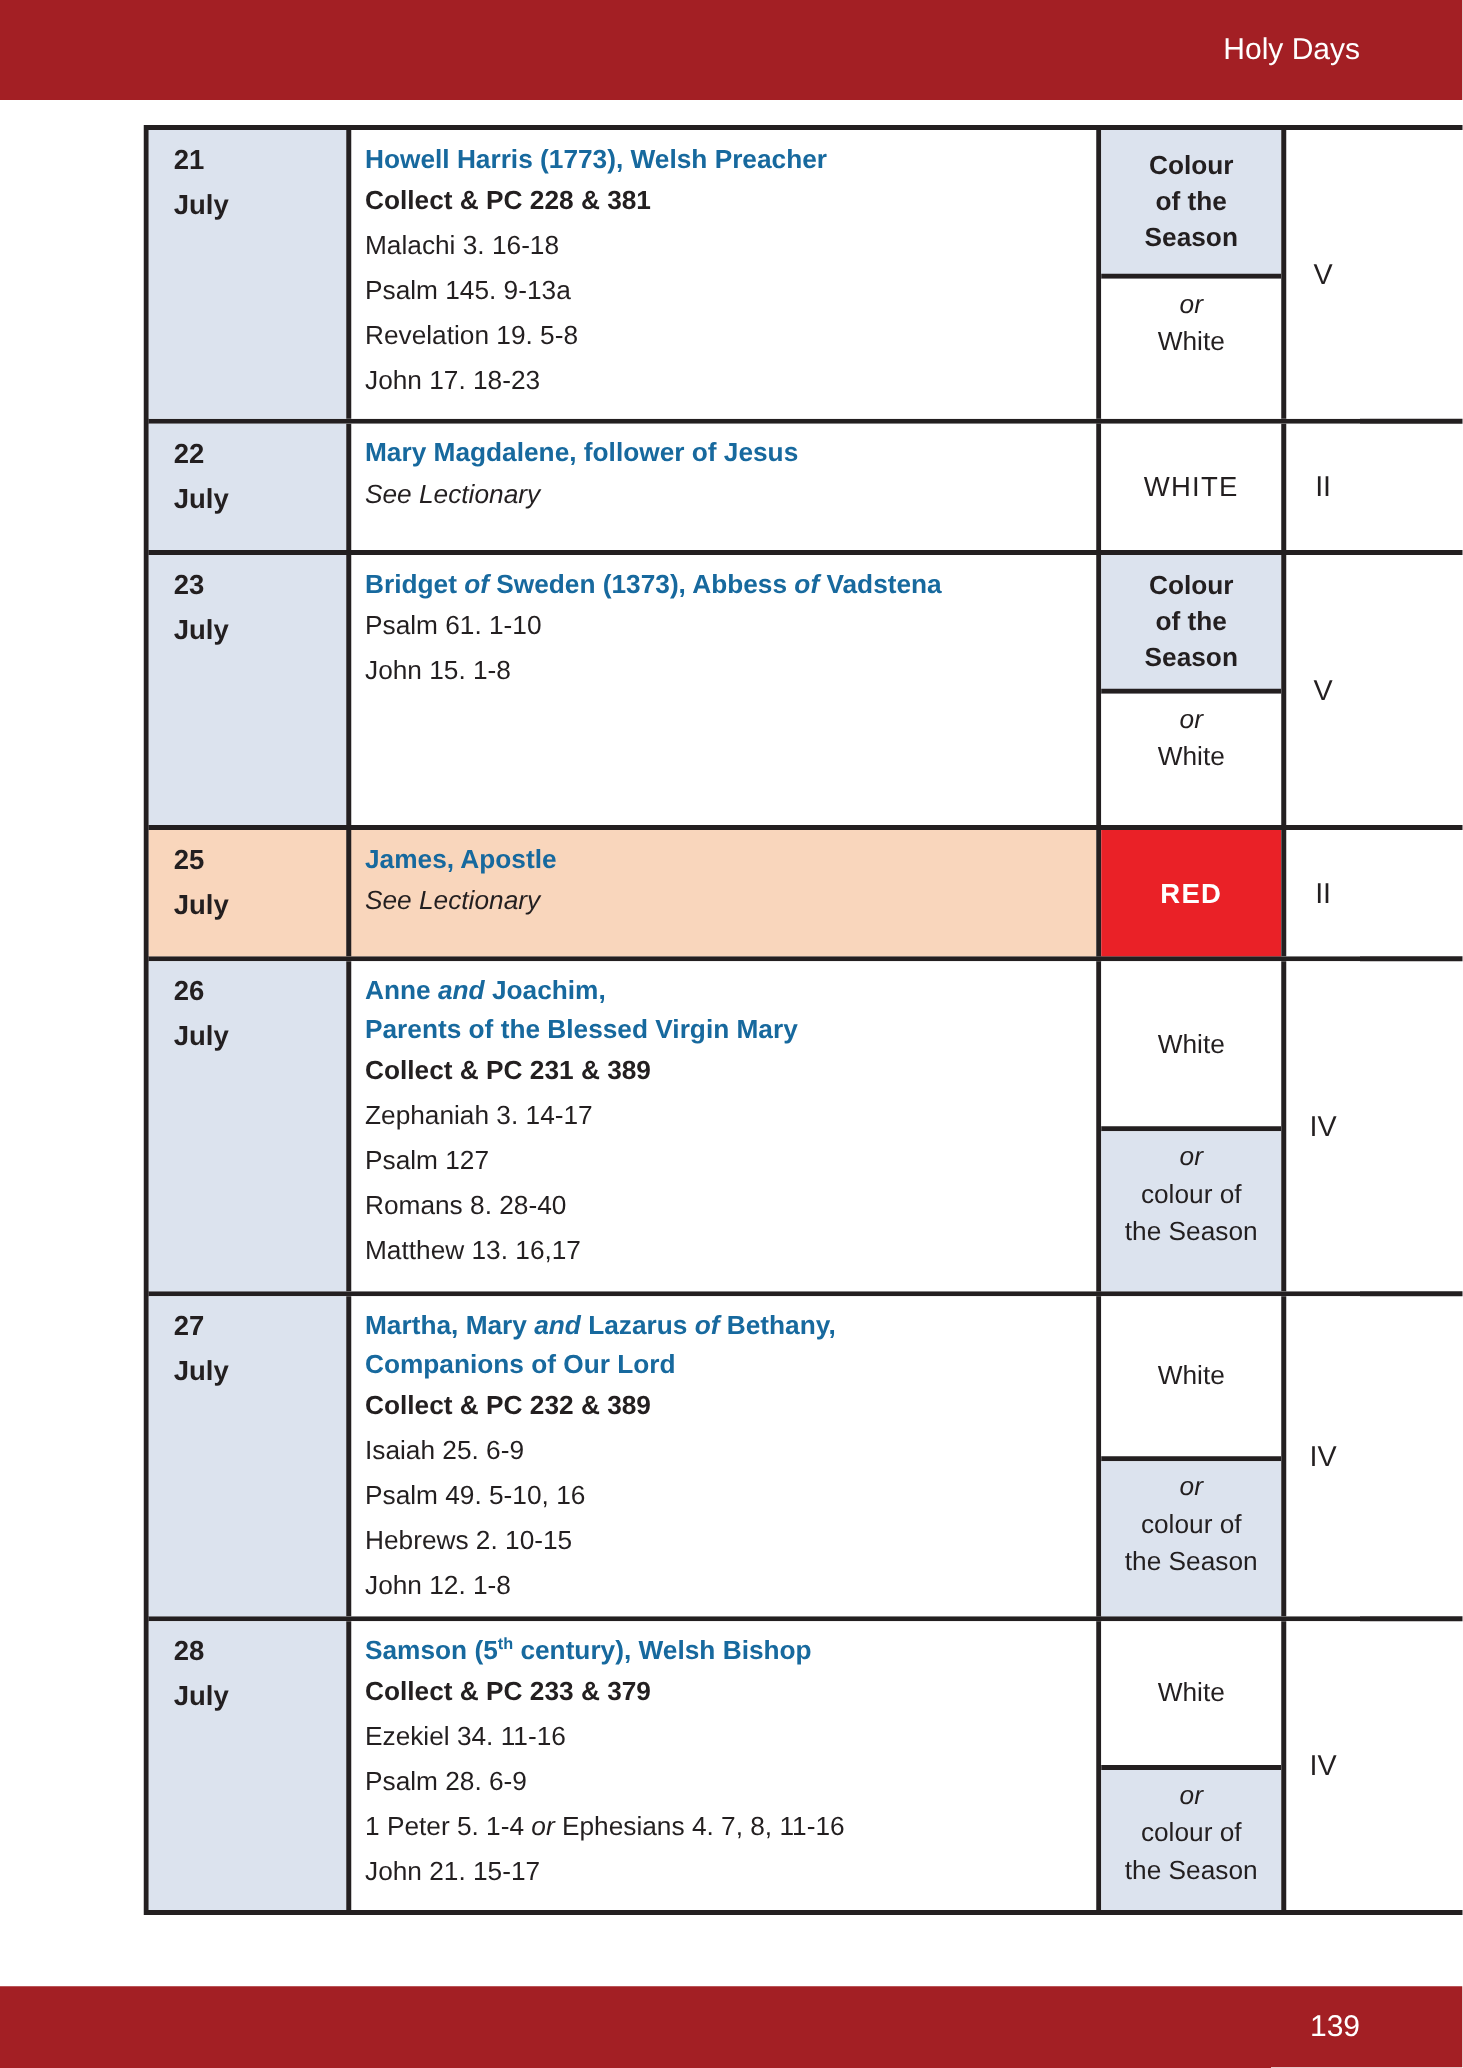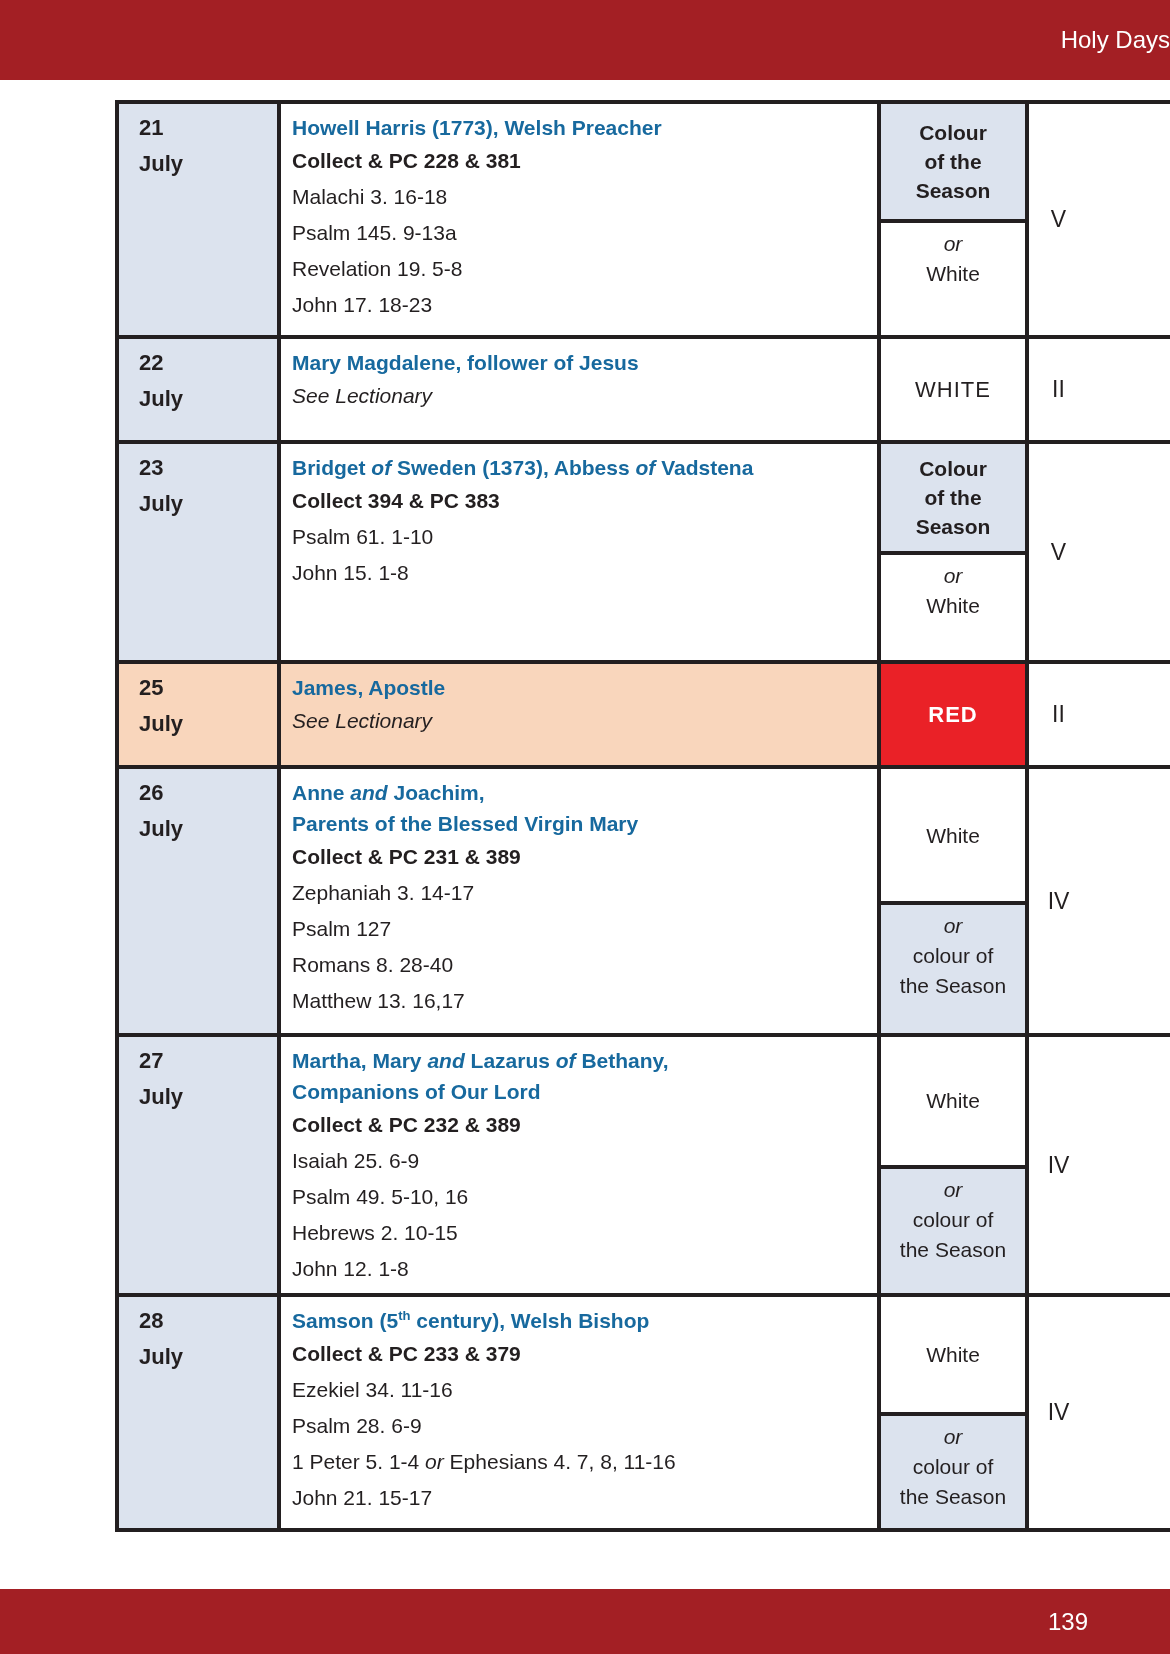--- a/index.html
+++ b/index.html
@@ -18,20 +18,21 @@
     background: #FFFFFF;
     color: var(--ink);
     font-family: "Liberation Sans", "DejaVu Sans", sans-serif;
     display: flex; flex-direction: column;
     overflow: hidden;
   }
   .top-bar {
     height: 80px; flex: 0 0 80px;
     background: var(--banner-red);
     display: flex; align-items: center; justify-content: flex-end;
+    padding-right: 82px;
     color: #FFFFFF; font-size: 24px;
   }
   .content { flex: 1 1 auto; }
   .holy-table {
     margin: 20px 0 0 115px;
     width: 1150px;
     border: 4px solid var(--border);
   }
   .row { display: flex; align-items: stretch; }
   .row + .row { border-top: 4px solid var(--border); }
@@ -157,21 +158,20 @@
           <span>II</span>
         </div>
       </div>
       <div class="row" style="min-height: 220px;">
         <div class="cell date-cell">
           <div class="date-line">23</div>
           <div class="date-line">July</div>
         </div>
         <div class="cell desc-cell">
           <div class="line title"><span>Bridget </span><span class="em">of</span><span> Sweden (1373), Abbess </span><span class="em">of</span><span> Vadstena</span></div>
-          <div class="line collect"><span>Collect 394 &amp; PC 383</span></div>
           <div class="line reading"><span>Psalm 61. 1-10</span></div>
           <div class="line reading"><span>John 15. 1-8</span></div>
         </div>
         <div class="cell colour-cell">
           <div class="colour-top tone-season">
             <div class="colour-line">Colour</div>
             <div class="colour-line">of the</div>
             <div class="colour-line">Season</div>
           </div>
           <div class="colour-bottom tone-plain">

